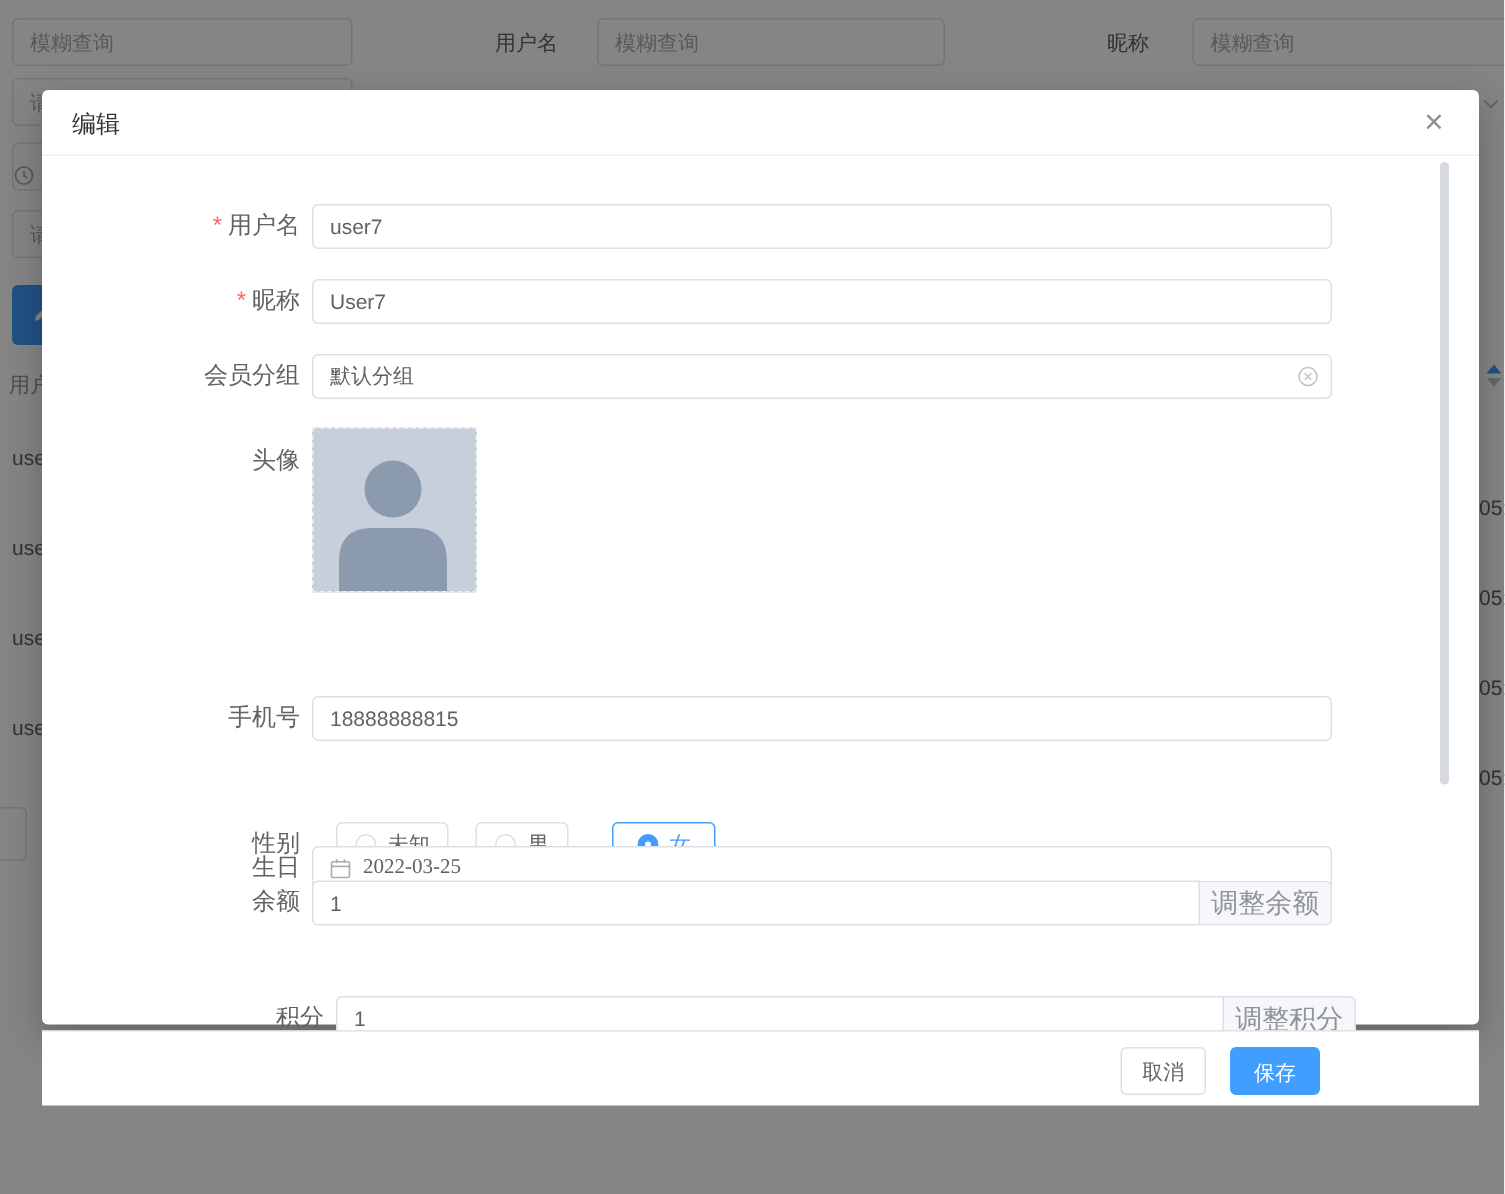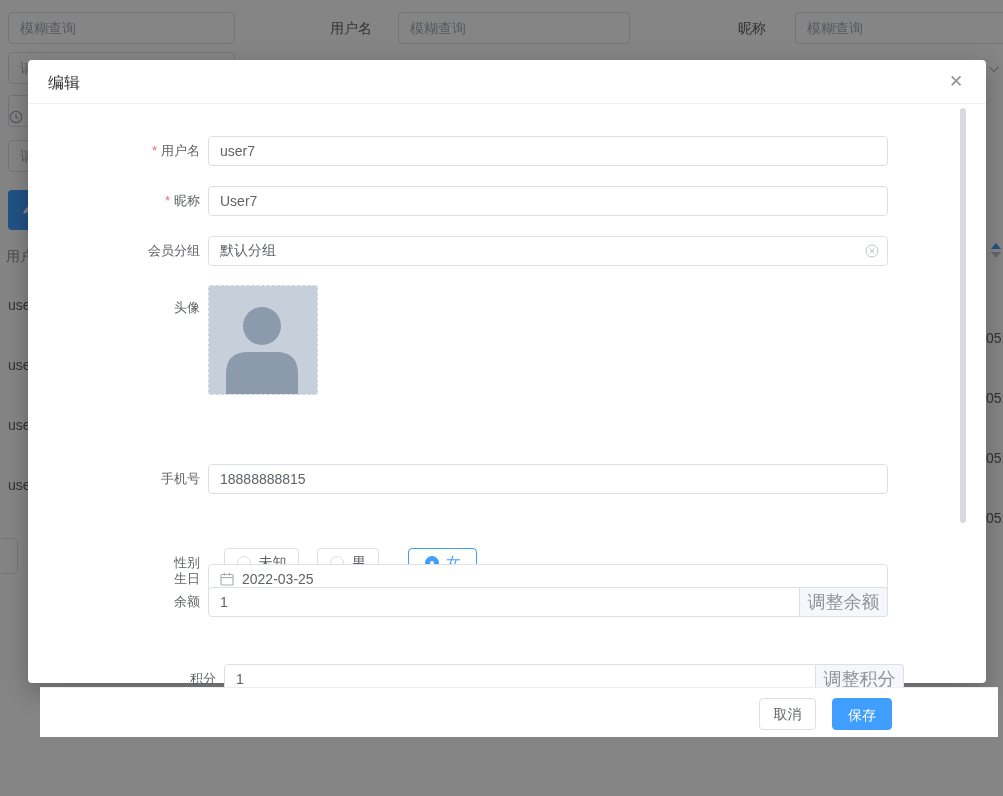--- a/index.html
+++ b/index.html
@@ -32,25 +32,25 @@
   
   .dialog { position:absolute; left:28px; top:60px; width:958px; height:623px;
             background:#fff; border-radius:4px; box-shadow:0 8px 24px rgba(0,0,0,.25); }
   .dlg-header { position:absolute; left:0; top:0; right:0; height:44px; border-bottom:1px solid #f0f0f0; }
   .dlg-title { position:absolute; left:20px; top:13px; font-size:16px; color:#303133; }
   .dlg-close { position:absolute; right:20px; top:12px; width:20px; height:20px; color:#909399;
                font-size:17px; line-height:20px; text-align:center; cursor:pointer; }
   .dlg-body { position:absolute; left:0; top:45px; width:958px; height:582px; overflow:hidden; }
   .scroll-thumb { position:absolute; left:932px; top:3px; width:6px; height:415px;
                   background:#d6d9de; border-radius:3px; }
-  .dlg-footer { position:absolute; left:0; top:627px; width:958px; height:50px; border-top:1px solid #ebeef5; background:#fff;margin-left:12px; }
+  .dlg-footer { position:absolute; left:0; top:627px; width:958px; height:50px; border-top:1px solid #ebeef5; background:#fff; }
 
   .row { position:absolute; left:0; width:860px; height:30px; }
   .lbl { position:absolute; left:0; top:0; width:172px; text-align:right; line-height:30px;
-         font-size:13px; color:#606266; white-space:nowrap; }
+         font-size:16px; color:#606266; white-space:nowrap; }
   .req { color:#f56c6c; margin-right:4px; }
   .ctrl { position:absolute; left:180px; top:0; width:680px; height:30px; }
   .field { width:680px; height:30px; border:1px solid #dcdfe6; border-radius:4px; background:#fff;
            color:#606266; font-size:14px; padding:0 11px; line-height:28px;
            font-family:"Liberation Sans","DejaVu Sans",sans-serif; }
   .field-flex { display:flex; width:680px; height:30px; }
   .field-flex .fpart { flex:1; border:1px solid #dcdfe6; border-radius:4px 0 0 4px; padding:0 11px;
            line-height:28px; font-size:14px; color:#606266; background:#fff;
            font-family:"Liberation Sans","DejaVu Sans",sans-serif; min-width:0; }
   .append { width:88px; border:1px solid #dcdfe6; border-left:none; border-radius:0 4px 4px 0;
@@ -207,21 +207,21 @@
         <div class="ctrl">
           <div class="field"></div>
           <span class="date-ic" style="left:12px;">
             <svg width="14" height="14" viewBox="0 0 14 14">
               <rect x="1" y="2.5" width="12" height="10.5" rx="1" fill="none" stroke="#a8abb2" stroke-width="1.1"></rect>
               <line x1="1" y1="5.6" x2="13" y2="5.6" stroke="#a8abb2" stroke-width="1.1"></line>
               <line x1="4.4" y1="0.8" x2="4.4" y2="3.4" stroke="#a8abb2" stroke-width="1.1"></line>
               <line x1="9.6" y1="0.8" x2="9.6" y2="3.4" stroke="#a8abb2" stroke-width="1.1"></line>
             </svg>
           </span>
-          <span class="date-text" style="left:34px;">2022-03-25</span>
+          <span class="date-text" style="left:34px;font-family:Liberation Serif, serif;">2022-03-25</span>
         </div>
       </div>
 
       <div class="row" style="top:482px;">
         <div class="lbl">余额</div>
         <div class="ctrl">
           <div class="field-flex">
             <input class="fpart" value="1" style="">
             <div class="append">调整余额</div>
           </div>

